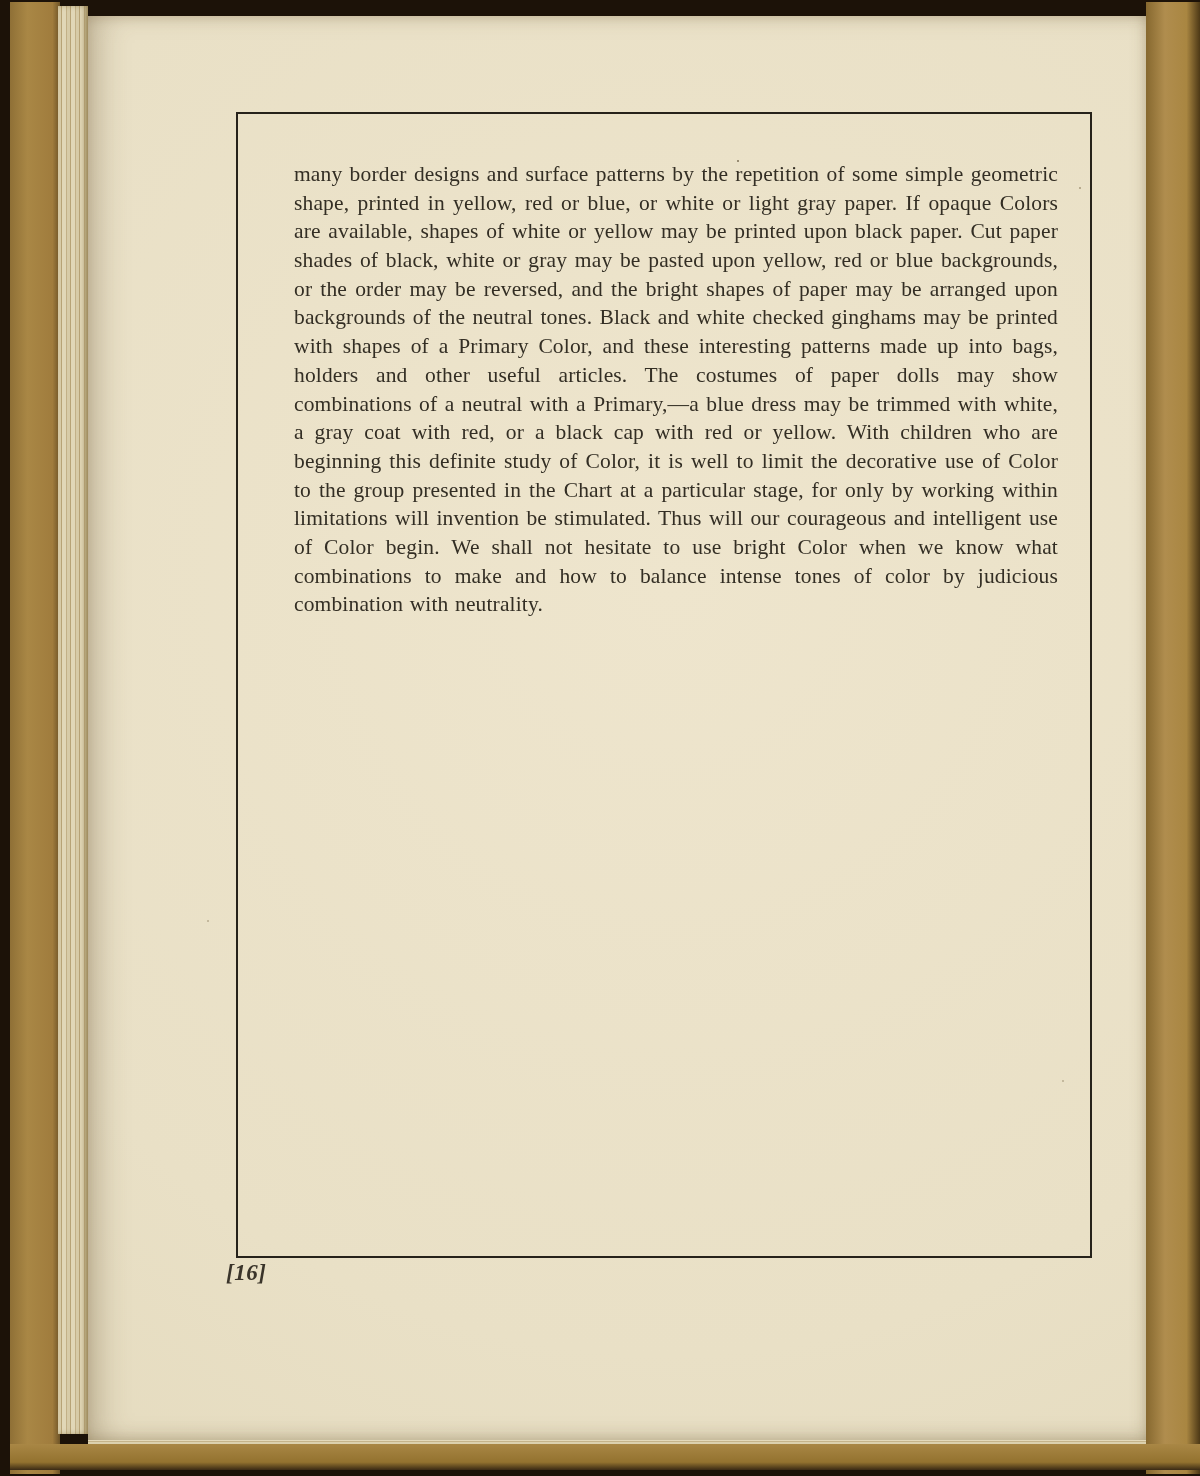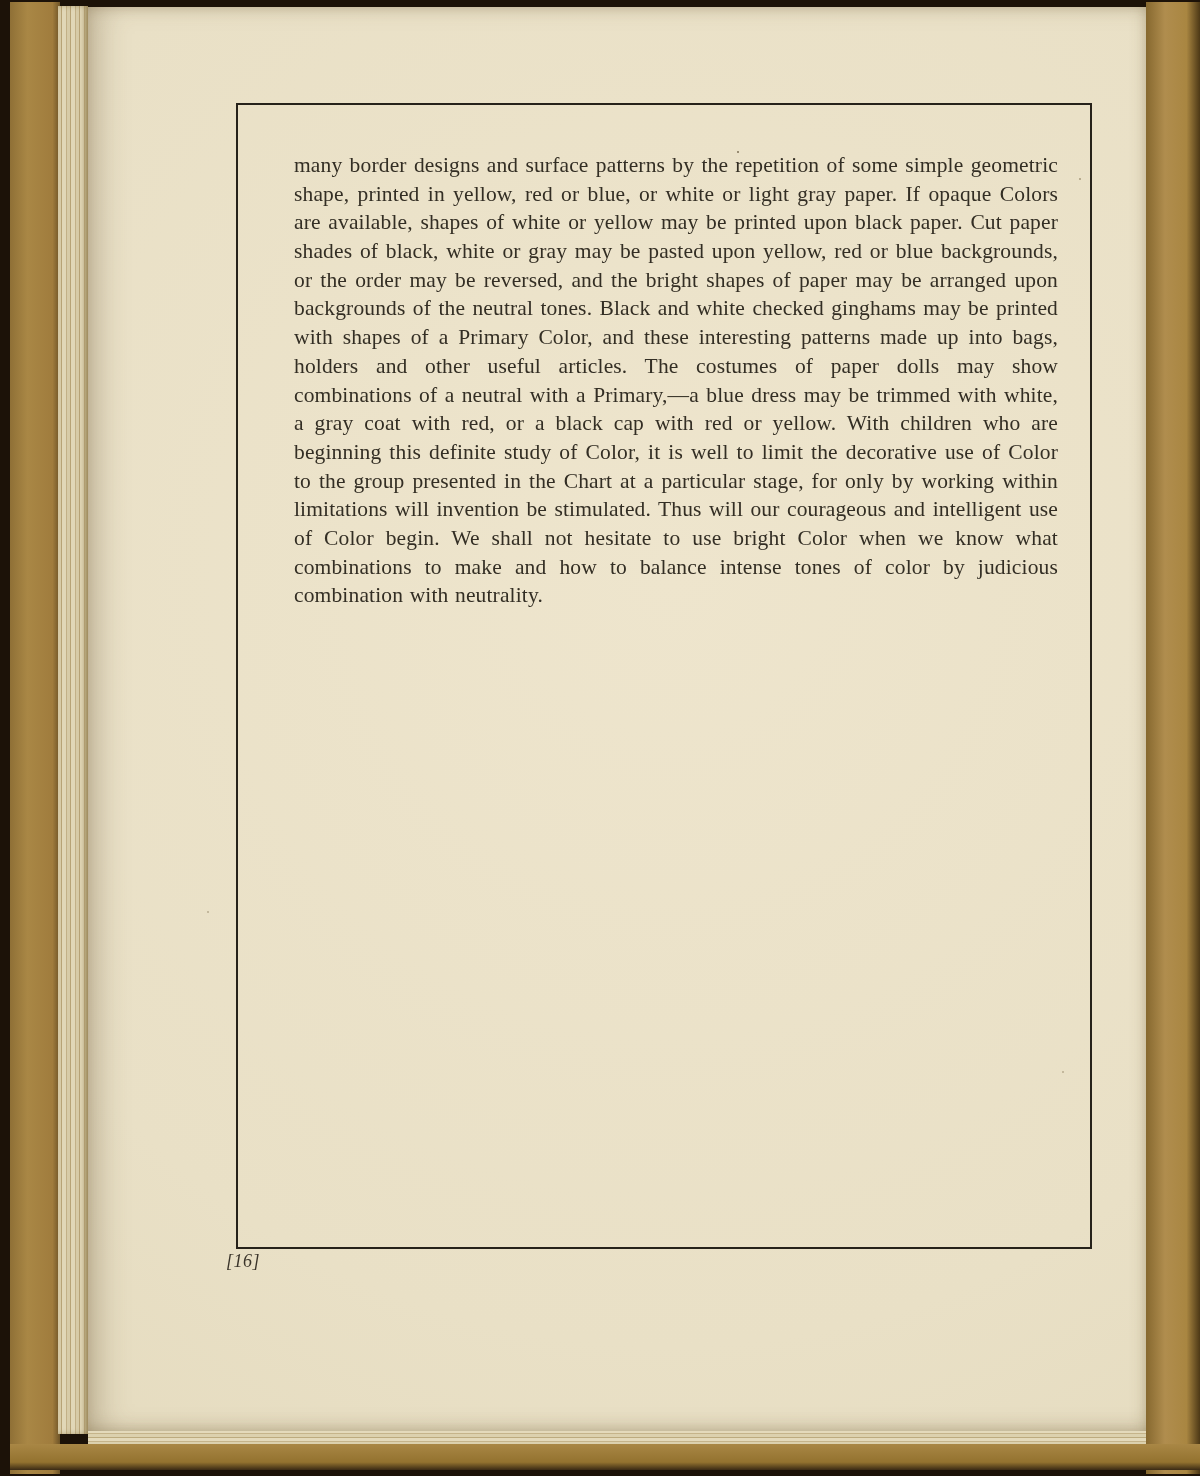--- a/index.html
+++ b/index.html
@@ -40,21 +40,21 @@
     box-shadow:inset -4px 0 6px -2px #8a7443;
   }
   
   .page-edges-bottom{
     position:absolute;left:88px;top:1426px;width:1058px;height:18px;
     background:repeating-linear-gradient(180deg,
       #dcd1ae 0 3px,#bcab7e 3px 4px,#e4dabb 4px 7px,#c5b48a 7px 8px);
   }
   
   .page{
-    position:absolute;left:88px;top:7px;width:1058px;height:1424px;
+    position:absolute;left:88px;top:16px;width:1058px;height:1424px;
     background:
       radial-gradient(120% 90% at 55% 40%, #eee5cd 0%, #e9e0c6 60%, #e2d8ba 100%);
     box-shadow:
       inset 20px 0 34px -14px rgba(92,72,38,0.38),
       inset -8px 0 16px -8px rgba(110,88,48,0.30),
       inset 0 -10px 18px -10px rgba(110,88,48,0.28),
       inset 0 8px 14px -8px rgba(110,88,48,0.22);
   }
   
   .frame{
@@ -66,22 +66,23 @@
     position:absolute;left:56px;top:46px;width:764px;
     font-size:21.5px;line-height:1.335;
     color:#332e24;
     text-align:justify;
     letter-spacing:0.15px;
     word-spacing:1px;
   }
   .text-area p{margin:0;}
   .page-number{
     position:absolute;left:138px;top:1244px;
-    font-size:18px;font-style:italic;color:#3a342a;
+    font-size:23px;font-style:italic;color:#3a342a;
     letter-spacing:0.5px;
+    font-weight:bold;
   }
   
   .specks{
     position:absolute;inset:0;pointer-events:none;
     background:
       radial-gradient(2px 2px at 650px 145px, #6f6248aa 0 60%, transparent 70%),
       radial-gradient(2px 2px at 992px 172px, #8b7c5d88 0 60%, transparent 70%),
       radial-gradient(2px 2px at 120px 905px, #8b7c5d66 0 60%, transparent 70%),
       radial-gradient(2px 2px at 975px 1065px, #8b7c5d66 0 60%, transparent 70%);
   }

